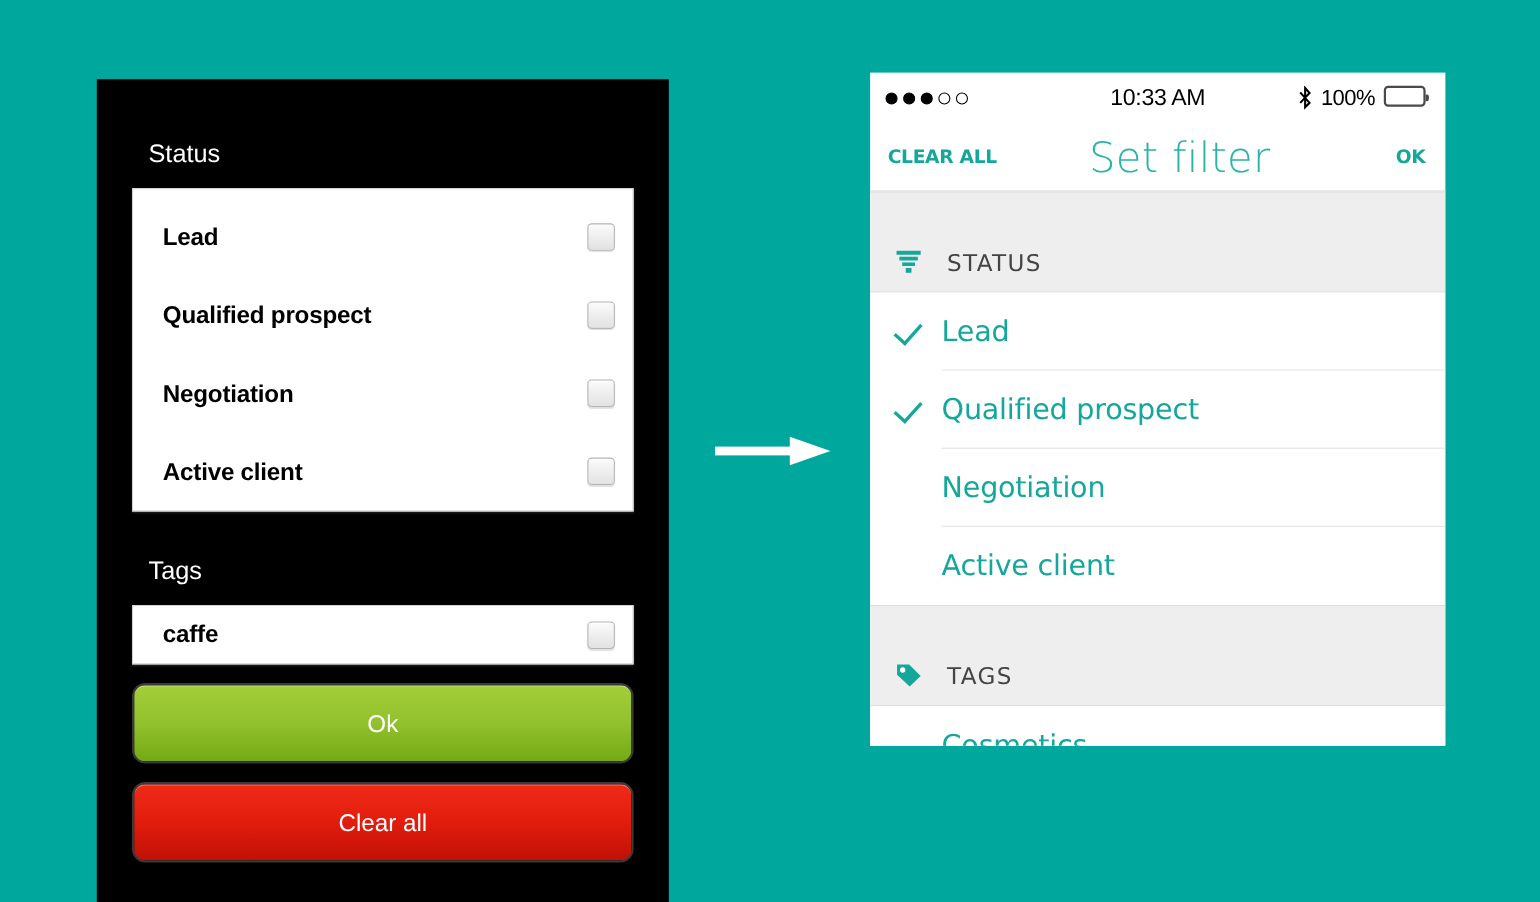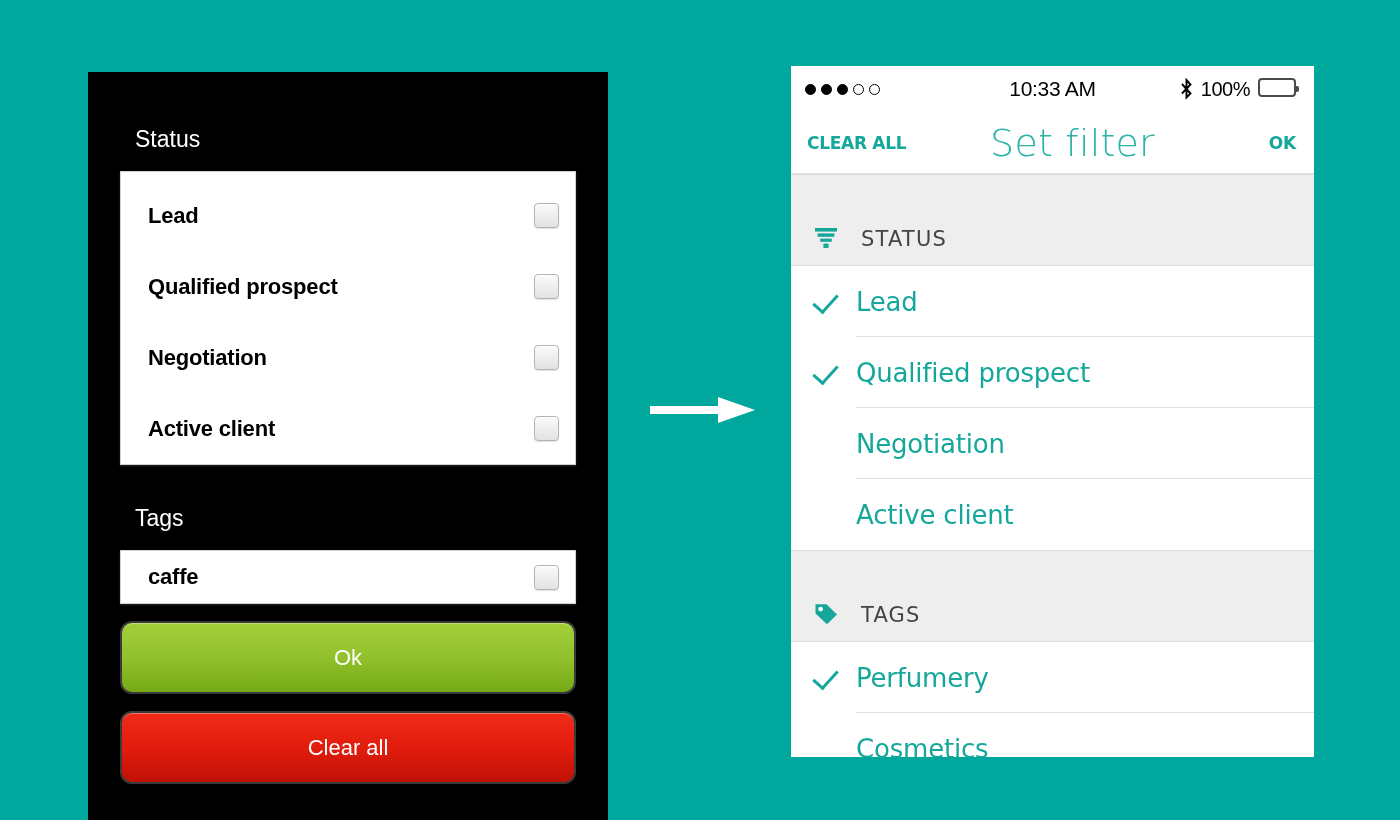--- a/index.html
+++ b/index.html
@@ -99,21 +99,21 @@
     width: 105px;
     height: 26px;
   }
 
   
   #new-phone {
     position: absolute;
     left: 791px;
     top: 66px;
     width: 523px;
-    height: 691px;
+    height: 612px;
     background: #ffffff;
     overflow: hidden;
     font-family: "DejaVu Sans", "Liberation Sans", sans-serif;
   }
 
   
   #ios-status-bar {
     height: 46px;
     display: flex;
     align-items: center;
@@ -377,30 +377,23 @@
   </div>
 
   <div class="section-header">
     <svg class="section-icon" viewBox="0 0 26 26">
       <path d="M2.5 3.2 L13.5 3.2 L24 13.6 L14 23.2 L2.5 12.4 Z" fill="#16a79c"></path>
       <circle cx="7.6" cy="8.1" r="2.4" fill="#ffffff"></circle>
     </svg>
     <span class="section-header-title">TAGS</span>
   </div>
 
+
+
   <div class="filter-row">
     <span class="check-slot">
-      <span class="check-mark"></span>
-    </span>
-    <span class="filter-row-label">Perfumery</span>
-    <span class="divider"></span>
-  </div>
-
-
-  <div class="filter-row">
-    <span class="check-slot">
       <span class="check-mark hidden"></span>
     </span>
     <span class="filter-row-label">Cosmetics</span>
 
   </div>
 
 </div>
 
 </body></html>

